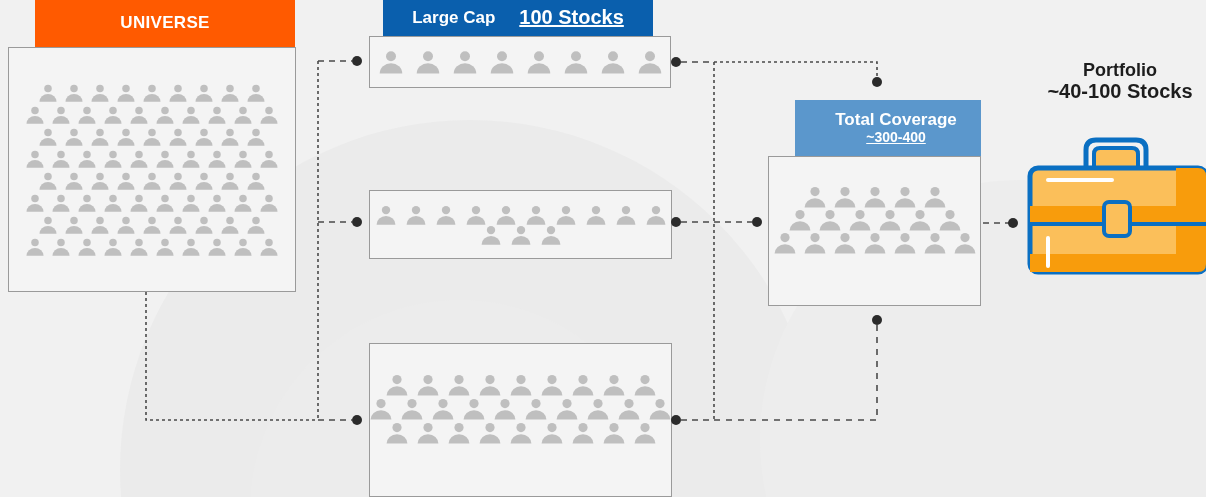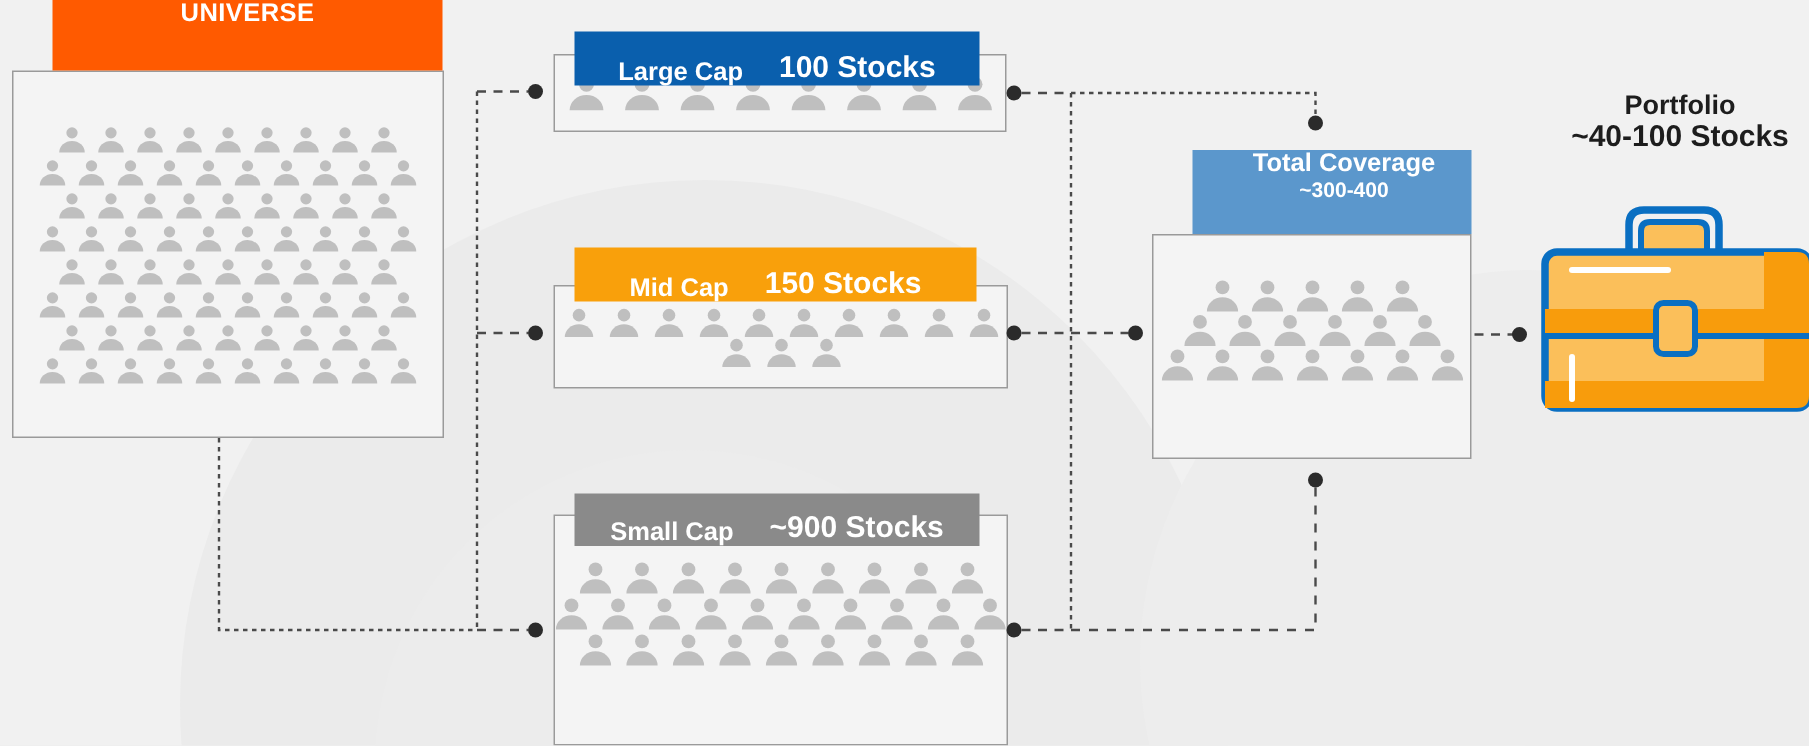--- a/index.html
+++ b/index.html
@@ -15,24 +15,24 @@
   .bg-swoosh{position:absolute;border-radius:50%;background:#ebebeb;pointer-events:none;}
   .bg-s1{width:700px;height:700px;left:120px;top:120px;}
   .bg-s2{width:520px;height:520px;left:760px;top:180px;background:#ededed;}
   .bg-s3{width:420px;height:420px;left:250px;top:300px;background:#ececec;}
 
   
   .panel{position:absolute;background:#f4f4f4;border:1.5px solid #9a9a9a;box-sizing:border-box;}
 
   
   .chip{position:absolute;box-sizing:border-box;display:flex;flex-direction:column;
-        align-items:center;color:#ffffff;line-height:1.08;z-index:5;}
+        align-items:center;justify-content:center;color:#ffffff;line-height:1.08;z-index:5;}
   .chip .ttl{font-weight:bold;}
-  .chip .num{font-weight:bold;}
-  .chip.inline{flex-direction:row;gap:24px;align-items:flex-end;justify-content:center;margin-top:21px;}
+  .chip .num{font-weight:bold;text-decoration:underline;}
+  .chip.inline{flex-direction:row;gap:24px;align-items:center;justify-content:center;}
 
   #chip-universe{left:35px;top:0px;width:260px;height:47px;background:#ff5a00;}
   #chip-universe .ttl{font-size:17px;letter-spacing:.3px;}
   #chip-universe .num{font-size:21px;margin-top:1px;}
 
   #chip-large{left:383px;top:0px;width:270px;height:36px;background:#0a5fad;}
   #chip-large .ttl{font-size:17px;}
   #chip-large .num{font-size:20px;}
 
   #chip-mid{left:383px;top:144px;width:268px;height:36px;background:#f9a00b;}
@@ -540,24 +540,20 @@
             <circle cx="12" cy="5.6" r="4.6" fill="#bfbfbf"></circle>
             <path d="M1.6 21.6 A10.4 9.4 0 0 1 22.4 21.6 Z" fill="#bfbfbf"></path>
           </svg>
           <svg viewBox="0 0 24 22" width="22" height="20" class="person">
             <circle cx="12" cy="5.6" r="4.6" fill="#bfbfbf"></circle>
             <path d="M1.6 21.6 A10.4 9.4 0 0 1 22.4 21.6 Z" fill="#bfbfbf"></path>
           </svg>
         </div>
       </div>
   </div>
-  <div class="chip inline" id="chip-mid">
-    <span class="ttl">Mid Cap</span>
-    <span class="num">150 Stocks</span>
-  </div>
 
   <div class="panel" id="box-small">
     <div class="people" style="margin-top: -22px;">
         <div class="prow" style="gap: 7px;">
           <svg viewBox="0 0 24 22" width="24" height="22" class="person">
             <circle cx="12" cy="5.6" r="4.6" fill="#bfbfbf"></circle>
             <path d="M1.6 21.6 A10.4 9.4 0 0 1 22.4 21.6 Z" fill="#bfbfbf"></path>
           </svg>
           <svg viewBox="0 0 24 22" width="24" height="22" class="person">
             <circle cx="12" cy="5.6" r="4.6" fill="#bfbfbf"></circle>
@@ -667,24 +663,20 @@
             <circle cx="12" cy="5.6" r="4.6" fill="#bfbfbf"></circle>
             <path d="M1.6 21.6 A10.4 9.4 0 0 1 22.4 21.6 Z" fill="#bfbfbf"></path>
           </svg>
           <svg viewBox="0 0 24 22" width="24" height="22" class="person">
             <circle cx="12" cy="5.6" r="4.6" fill="#bfbfbf"></circle>
             <path d="M1.6 21.6 A10.4 9.4 0 0 1 22.4 21.6 Z" fill="#bfbfbf"></path>
           </svg>
         </div>
       </div>
   </div>
-  <div class="chip inline" id="chip-small">
-    <span class="ttl">Small Cap</span>
-    <span class="num">~900 Stocks</span>
-  </div>
 
   <div class="panel" id="box-total">
     <div class="people" style="margin-top: -22px;">
         <div class="prow" style="gap: 6px;">
           <svg viewBox="0 0 24 22" width="24" height="22" class="person">
             <circle cx="12" cy="5.6" r="4.6" fill="#bfbfbf"></circle>
             <path d="M1.6 21.6 A10.4 9.4 0 0 1 22.4 21.6 Z" fill="#bfbfbf"></path>
           </svg>
           <svg viewBox="0 0 24 22" width="24" height="22" class="person">
             <circle cx="12" cy="5.6" r="4.6" fill="#bfbfbf"></circle>

